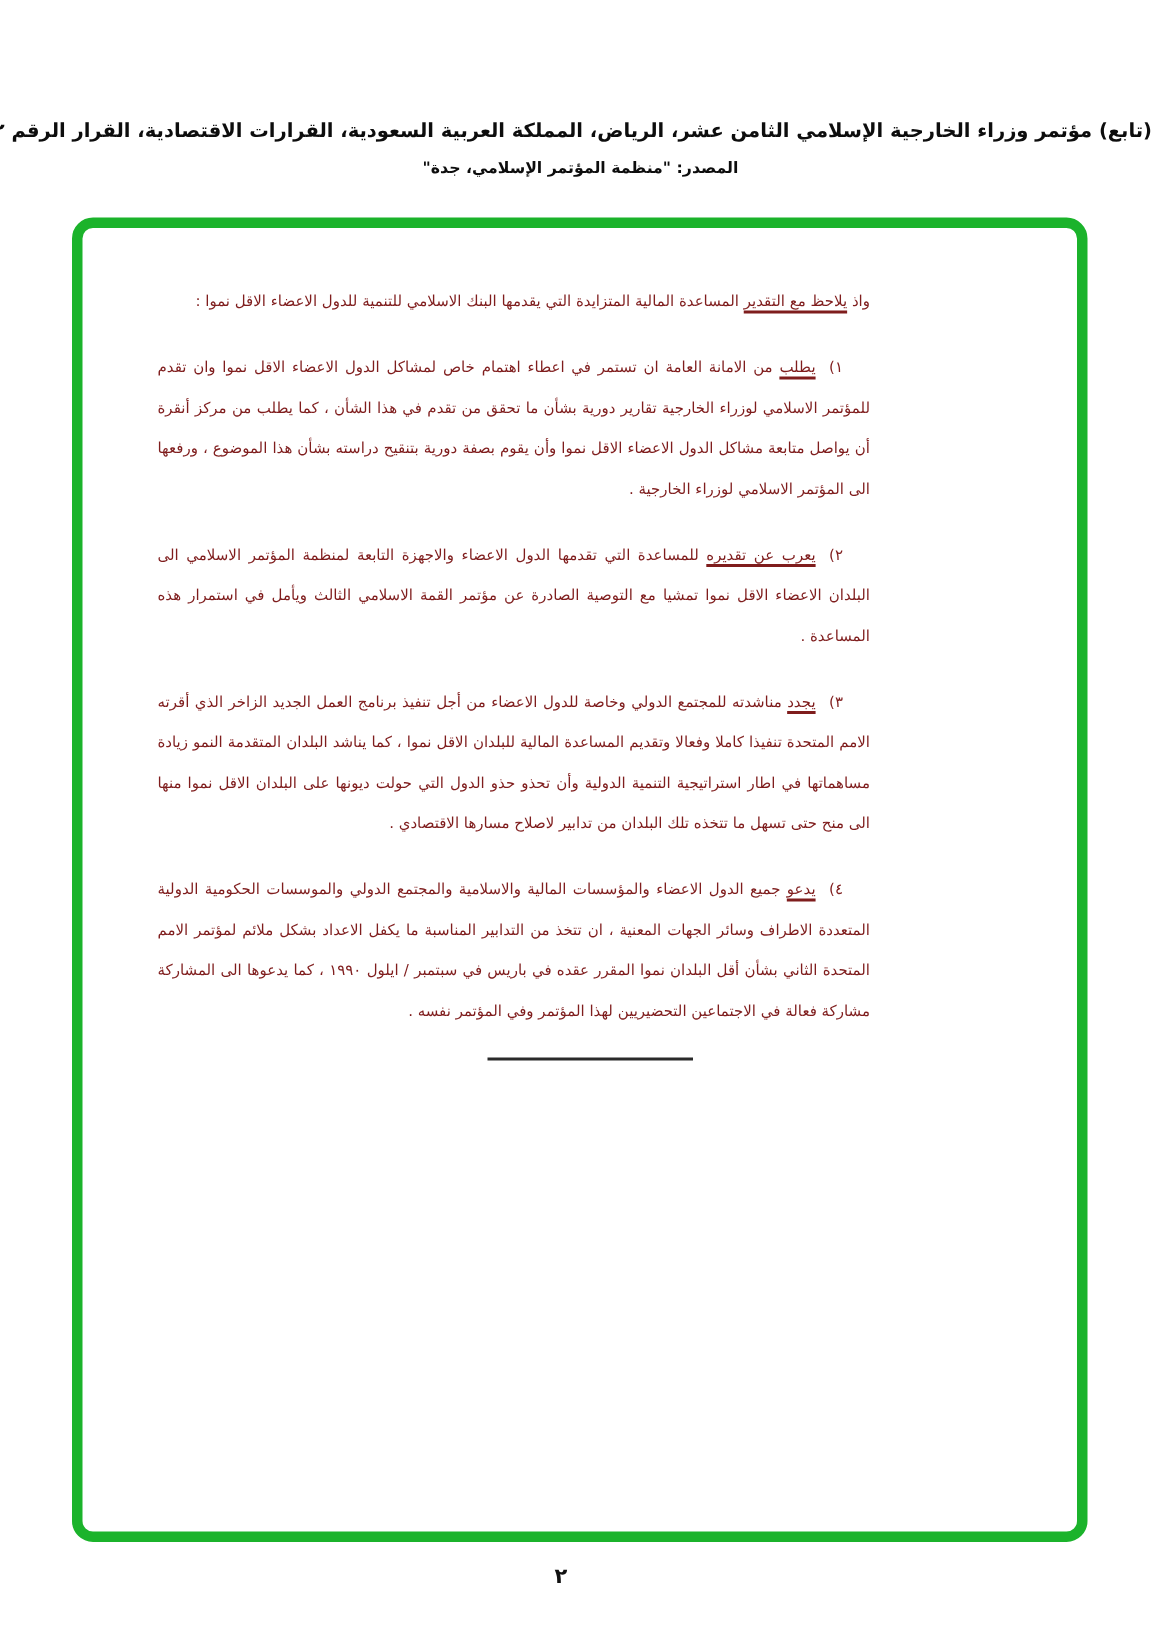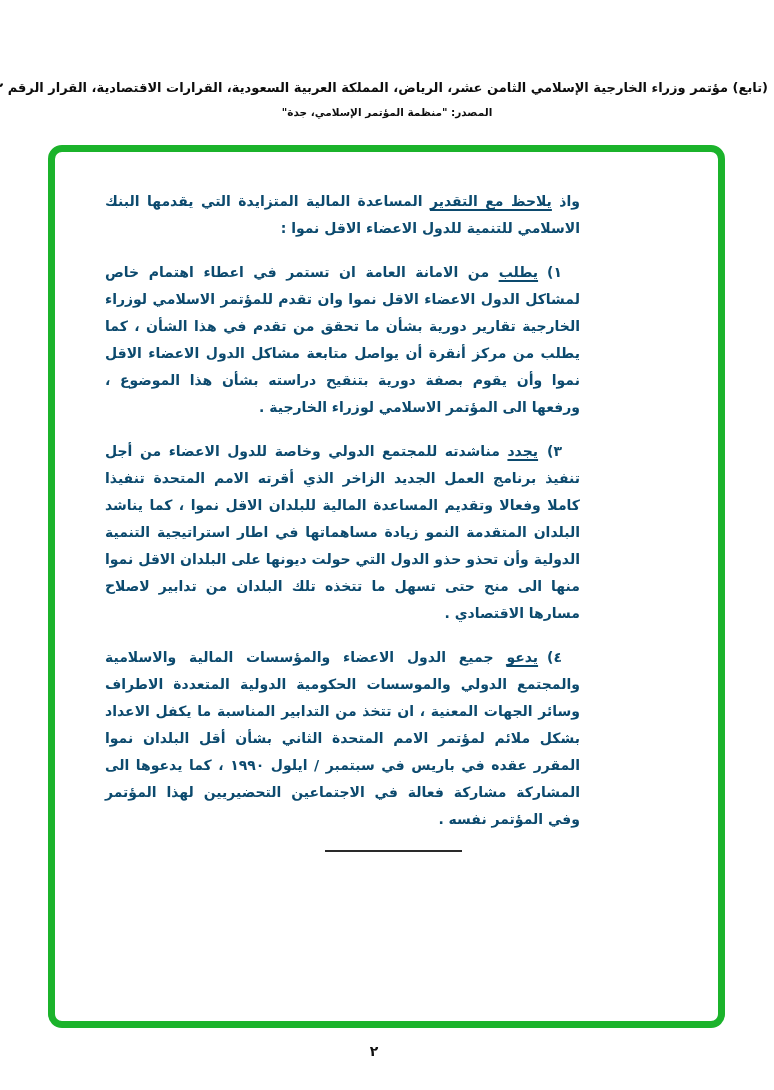--- a/index.html
+++ b/index.html
@@ -56,24 +56,24 @@
   }
 
   
   .doc-text {
     position: absolute;
     top: 36px;   
     left: 50px;  
     width: 475px;
     direction: rtl;
     text-align: justify;
-    font-size: 14px;
-    font-weight: bold;
+    font-size: 10px;
+    font-weight: normal;
     line-height: 27px;
-    color: #0c4a6e;
+    color: #7f1d1d;
   }
   .doc-text p {
     margin: 0 0 17px 0;
   }
   .clause {
     text-indent: 18px;
   }
   .num {
     margin-left: 9px; 
   }
@@ -109,20 +109,21 @@
 <div class="header-source">المصدر:  "منظمة المؤتمر الإسلامي، جدة"</div>
 
 <div class="green-box">
 
   <div class="doc-text">
 
     <p class="opening"><span>واذ</span> <span class="u">يلاحظ مع التقدير</span> <span>المساعدة المالية المتزايدة التي يقدمها البنك الاسلامي للتنمية للدول الاعضاء الاقل نموا :</span></p>
 
     <p class="clause"><span class="num">١)</span><span class="u">يطلب</span> <span>من الامانة العامة ان تستمر في اعطاء اهتمام خاص لمشاكل الدول الاعضاء الاقل نموا وان تقدم للمؤتمر الاسلامي لوزراء الخارجية تقارير دورية بشأن ما تحقق من تقدم في هذا الشأن ، كما يطلب من مركز أنقرة أن يواصل متابعة مشاكل الدول الاعضاء الاقل نموا وأن يقوم بصفة دورية بتنقيح دراسته بشأن هذا الموضوع ، ورفعها الى المؤتمر الاسلامي لوزراء الخارجية .</span></p>
 
+    <p class="clause"><span class="num">٢)</span><span class="u">يعرب عن تقديره</span> <span>للمساعدة التي تقدمها الدول الاعضاء والاجهزة التابعة لمنظمة المؤتمر الاسلامي الى البلدان الاعضاء الاقل نموا تمشيا مع التوصية الصادرة عن مؤتمر القمة الاسلامي الثالث ويأمل في استمرار هذه المساعدة .</span></p>
 
     <p class="clause"><span class="num">٣)</span><span class="u">يجدد</span> <span>مناشدته للمجتمع الدولي وخاصة للدول الاعضاء من أجل تنفيذ برنامج العمل الجديد الزاخر الذي أقرته الامم المتحدة تنفيذا كاملا وفعالا وتقديم المساعدة المالية للبلدان الاقل نموا ، كما يناشد البلدان المتقدمة النمو زيادة مساهماتها في اطار استراتيجية التنمية الدولية وأن تحذو حذو الدول التي حولت ديونها على البلدان الاقل نموا منها الى منح حتى تسهل ما تتخذه تلك البلدان من تدابير لاصلاح مسارها الاقتصادي .</span></p>
 
     <p class="clause"><span class="num">٤)</span><span class="u">يدعو</span> <span>جميع الدول الاعضاء والمؤسسات المالية والاسلامية والمجتمع الدولي والموسسات الحكومية الدولية المتعددة الاطراف وسائر الجهات المعنية ، ان تتخذ من التدابير المناسبة ما يكفل الاعداد بشكل ملائم لمؤتمر الامم المتحدة الثاني بشأن أقل البلدان نموا المقرر عقده في باريس في سبتمبر / ايلول ١٩٩٠ ، كما يدعوها الى المشاركة مشاركة فعالة في الاجتماعين التحضيريين لهذا المؤتمر وفي المؤتمر نفسه .</span></p>
 
     <div class="end-rule"></div>
 
   </div>
 </div>
 

